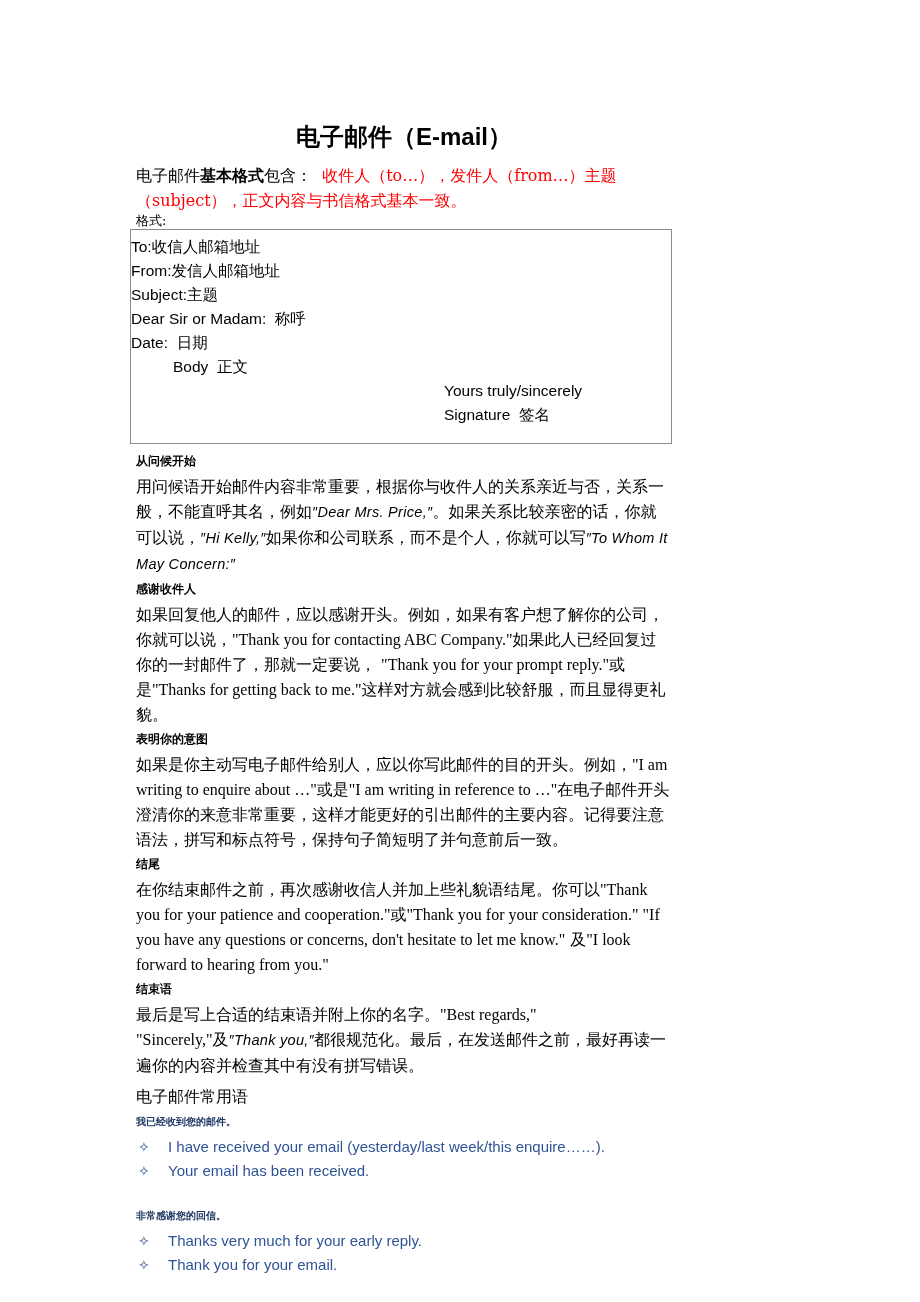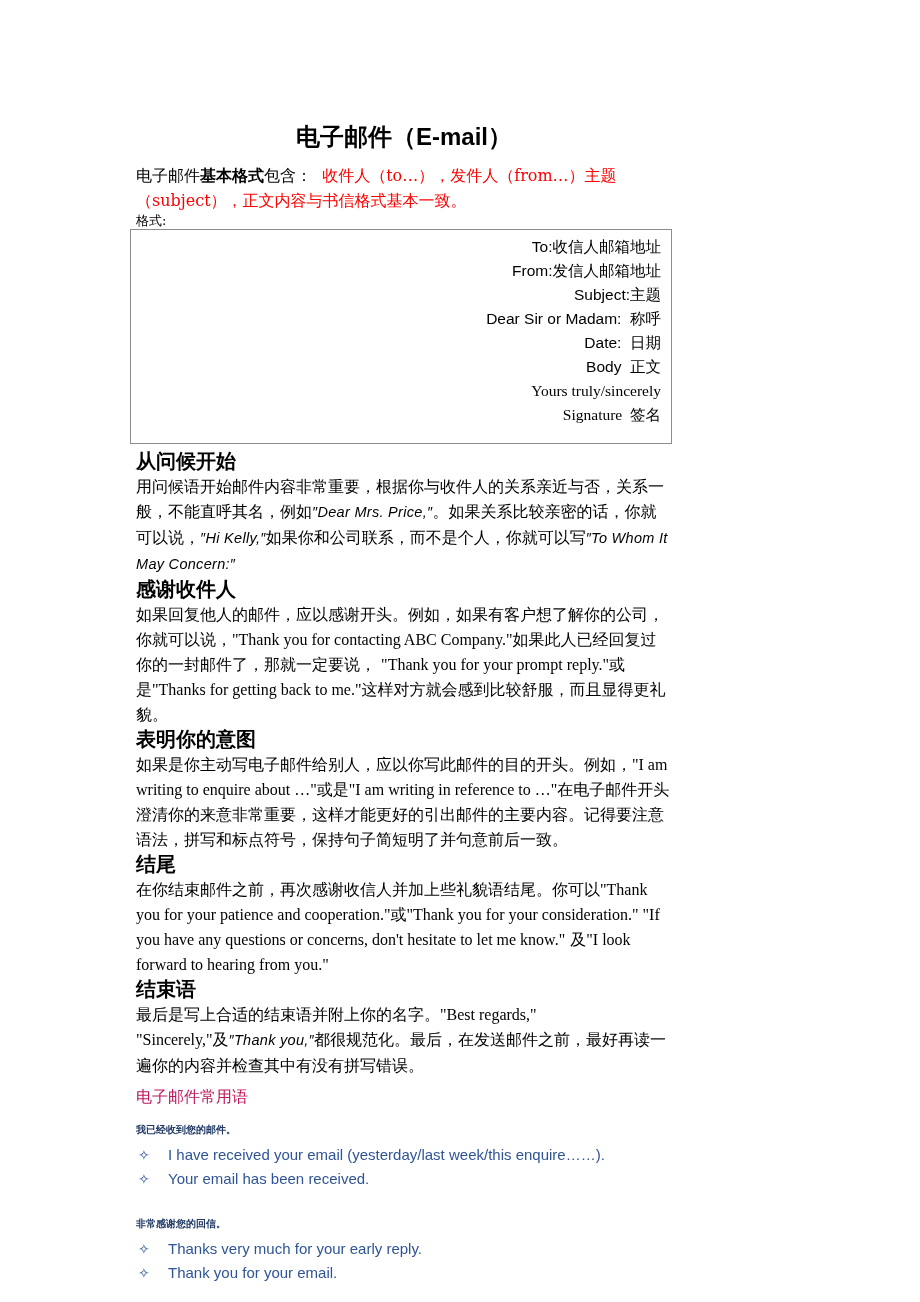--- a/index.html
+++ b/index.html
@@ -16,31 +16,30 @@
   .para{font-size:16px;line-height:25px;margin:0;white-space:pre-wrap;}
   .run{white-space:pre-wrap;}
   .run.b{font-weight:bold;}
   .run.red{color:#FF0000;}
   .run.serif{font-family:"Liberation Serif", serif;}
   .run.mono{font-family:Liberation Sans, sans-serif;font-style:italic;font-size:14.5px;letter-spacing:.3px;}
   .format-label{font-size:13px;line-height:16px;margin:0;}
   .format-box{
     border:1px solid #8c8c8c;
     margin:0 0 5px -6px;
-    padding:5px 10px 16px 6px;
+    padding:5px 10px 16px 0;
     font-family:"Liberation Sans", sans-serif;
     font-size:15.5px;
-    text-align:right;
   }
   .box-line{line-height:24px;white-space:pre-wrap;}
   .box-line.indent{padding-left:42px;}
   .box-right{margin-left:313px;}
-  .box-right .box-line{line-height:24px;font-family:Liberation Serif, serif;}
-  .section-heading{font-size:20px;line-height:25px;font-weight:bold;margin:0;}
-  .phrases-title{color:#be185d;font-size:16px;line-height:25px;margin:6px 0 8px 0;}
+  .box-right .box-line{line-height:24px;}
+  .section-heading{font-size:12px;line-height:25px;font-weight:bold;margin:0;}
+  .phrases-title{color:#000000;font-size:16px;line-height:25px;margin:6px 0 0 0;}
   .phrase-heading{
     color:#1F3864;font-weight:bold;font-size:10px;line-height:26px;margin:0;
     font-family:"Liberation Sans", sans-serif;
   }
   .bullet-item{
     display:flex;align-items:flex-start;
     color:#2F5496;font-family:"Liberation Sans", sans-serif;
     font-size:15px;line-height:24px;
   }
   .bullet-glyph{flex:none;width:20px;margin-left:2px;font-size:14px;}

